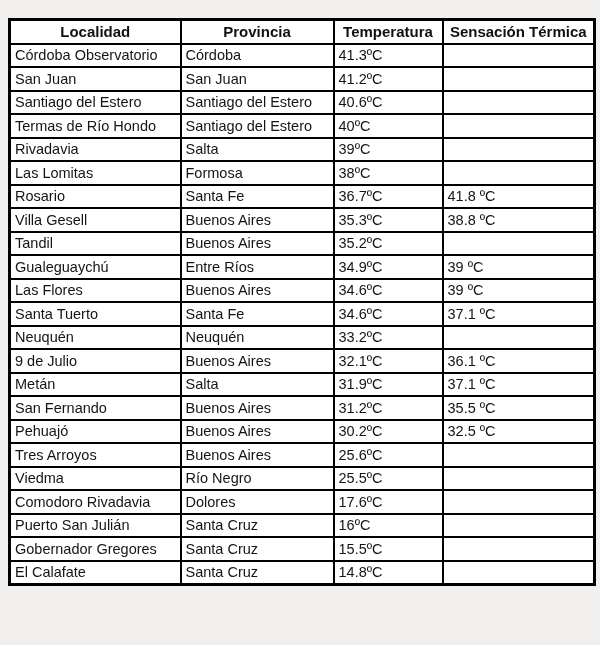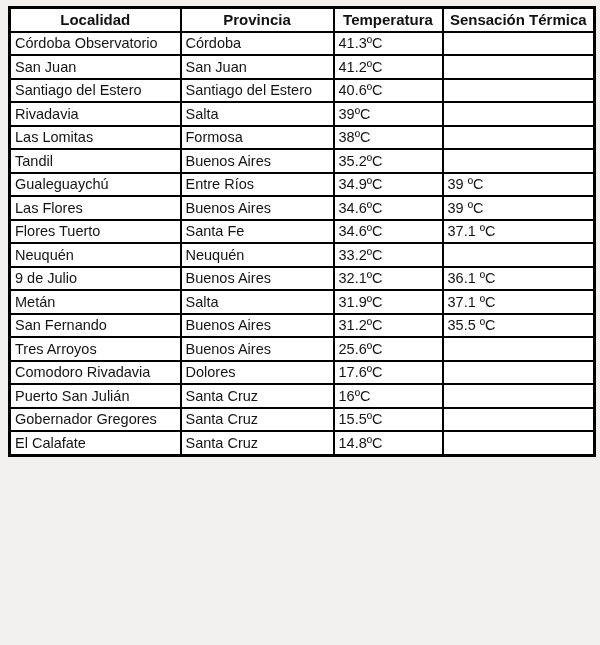--- a/index.html
+++ b/index.html
@@ -14,21 +14,21 @@
     overflow: hidden;
   }
   .page {
     position: relative;
     width: 600px;
     height: 645px;
   }
   table.weather {
     position: absolute;
     left: 8px;
-    top: 6px;
+    top: 18px;
     width: 585px;
     border-collapse: collapse;
     table-layout: fixed;
     background: #ffffff;
     border: 3px solid #000000;
   }
   table.weather th,
   table.weather td {
     border: 2px solid #000000;
     height: 21.5px;
@@ -86,51 +86,69 @@
           <td>41.2ºC</td>
           <td></td>
         </tr>
         <tr>
           <td>Santiago del Estero</td>
           <td>Santiago del Estero</td>
           <td>40.6ºC</td>
           <td></td>
         </tr>
         <tr>
+          <td>Termas de Río Hondo</td>
+          <td>Santiago del Estero</td>
+          <td>40ºC</td>
+          <td></td>
+        </tr>
+        <tr>
           <td>Rivadavia</td>
           <td>Salta</td>
           <td>39ºC</td>
           <td></td>
         </tr>
         <tr>
           <td>Las Lomitas</td>
           <td>Formosa</td>
           <td>38ºC</td>
           <td></td>
+        </tr>
+        <tr>
+          <td>Rosario</td>
+          <td>Santa Fe</td>
+          <td>36.7ºC</td>
+          <td>41.8 ºC</td>
+        </tr>
+        <tr>
+          <td>Villa Gesell</td>
+          <td>Buenos Aires</td>
+          <td>35.3ºC</td>
+          <td>38.8 ºC</td>
         </tr>
         <tr>
           <td>Tandil</td>
           <td>Buenos Aires</td>
           <td>35.2ºC</td>
           <td></td>
         </tr>
         <tr>
           <td>Gualeguaychú</td>
           <td>Entre Ríos</td>
           <td>34.9ºC</td>
           <td>39 ºC</td>
         </tr>
         <tr>
           <td>Las Flores</td>
           <td>Buenos Aires</td>
           <td>34.6ºC</td>
           <td>39 ºC</td>
         </tr>
         <tr>
-          <td>Flores Tuerto</td>
+          <td>Santa Tuerto</td>
           <td>Santa Fe</td>
           <td>34.6ºC</td>
           <td>37.1 ºC</td>
         </tr>
         <tr>
           <td>Neuquén</td>
           <td>Neuquén</td>
           <td>33.2ºC</td>
           <td></td>
         </tr>
@@ -146,23 +164,35 @@
           <td>31.9ºC</td>
           <td>37.1 ºC</td>
         </tr>
         <tr>
           <td>San Fernando</td>
           <td>Buenos Aires</td>
           <td>31.2ºC</td>
           <td>35.5 ºC</td>
         </tr>
         <tr>
+          <td>Pehuajó</td>
+          <td>Buenos Aires</td>
+          <td>30.2ºC</td>
+          <td>32.5 ºC</td>
+        </tr>
+        <tr>
           <td>Tres Arroyos</td>
           <td>Buenos Aires</td>
           <td>25.6ºC</td>
+          <td></td>
+        </tr>
+        <tr>
+          <td>Viedma</td>
+          <td>Río Negro</td>
+          <td>25.5ºC</td>
           <td></td>
         </tr>
         <tr>
           <td>Comodoro Rivadavia</td>
           <td>Dolores</td>
           <td>17.6ºC</td>
           <td></td>
         </tr>
         <tr>
           <td>Puerto San Julián</td>

